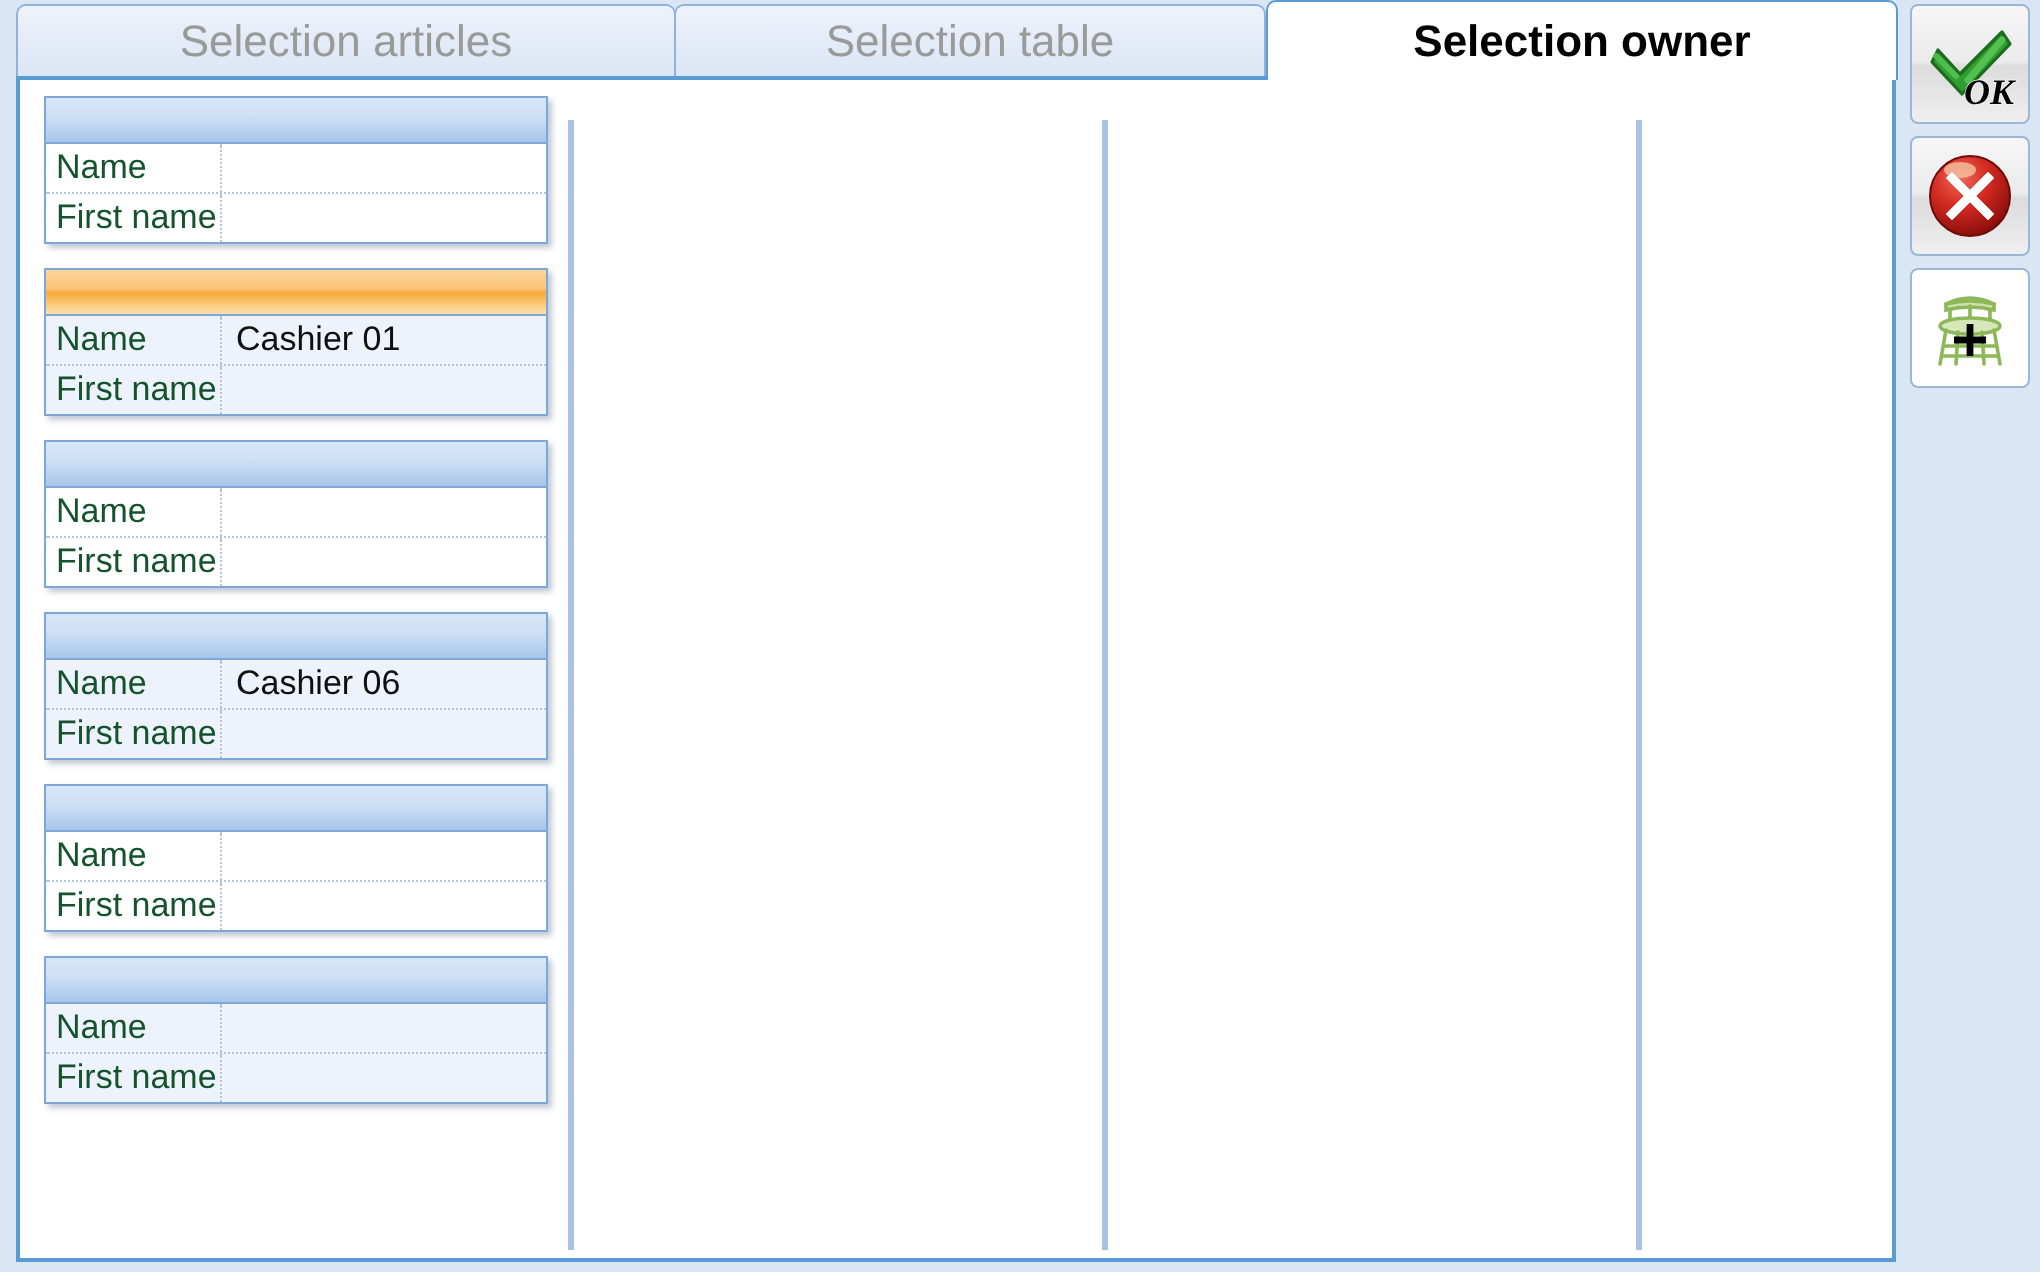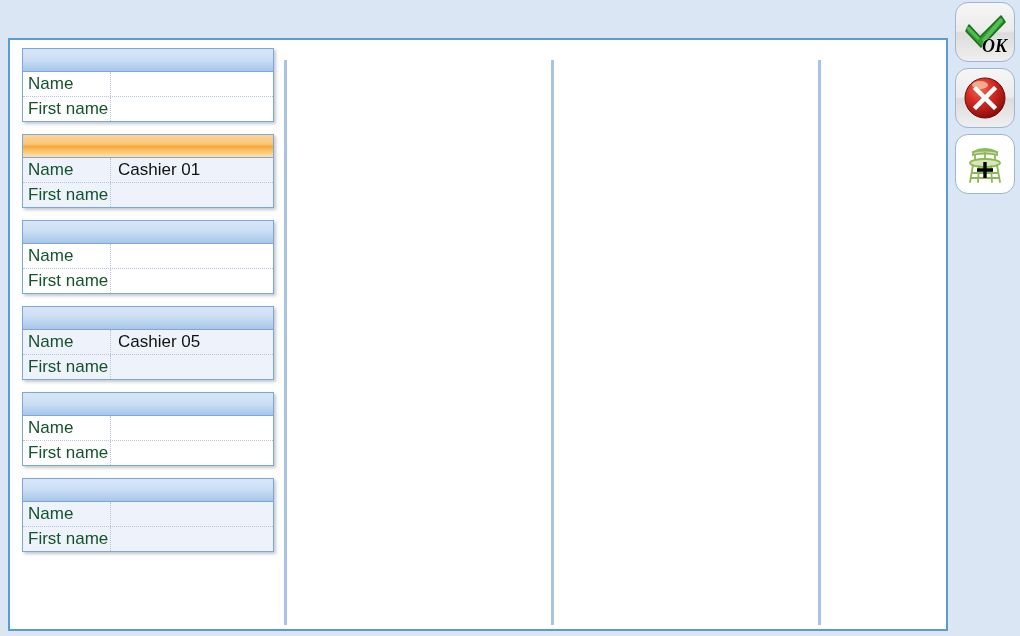--- a/index.html
+++ b/index.html
@@ -152,37 +152,48 @@
     left: 955px;
     top: 2px;
     width: 62px;
   }
   .action-btn {
     width: 60px;
     height: 60px;
     box-sizing: border-box;
     margin-bottom: 6px;
     border: 1px solid #9ab6d8;
-    border-radius: 13px;
+    border-radius: 4px;
     background: linear-gradient(to bottom, #f6f6f6 0%, #ebebeb 48%, #dcdcdc 52%, #efefef 100%);
     display: flex;
     align-items: center;
     justify-content: center;
     position: relative;
   }
   .action-btn.plain {
     background: #ffffff;
   }
   .action-btn svg { display: block; }
 </style>
 </head>
 <body>
 
 <div id="app">
 
+  <div id="tabstrip">
+    <div class="tab inactive" id="tab-articles">
+      <span>Selection articles</span>
+    </div>
+    <div class="tab inactive" id="tab-table">
+      <span>Selection table</span>
+    </div>
+    <div class="tab active" id="tab-owner">
+      <span>Selection owner</span>
+    </div>
+  </div>
 
   <div id="content-panel">
 
     <div class="col-divider" id="divider-1"></div>
     <div class="col-divider" id="divider-2"></div>
     <div class="col-divider" id="divider-3"></div>
 
     <div id="owner-list">
 
     <div class="owner-card">
@@ -213,21 +224,21 @@
           </div>
           <div class="card-row">
             <div class="row-label">First name</div>
             <div class="row-value"></div>
           </div>
         </div>
         <div class="owner-card tint">
           <div class="card-header"></div>
           <div class="card-row">
             <div class="row-label">Name</div>
-            <div class="row-value">Cashier 05</div>
+            <div class="row-value">Cashier 06</div>
           </div>
           <div class="card-row">
             <div class="row-label">First name</div>
             <div class="row-value"></div>
           </div>
         </div>
         <div class="owner-card">
           <div class="card-header"></div>
           <div class="card-row">
             <div class="row-label">Name</div>

